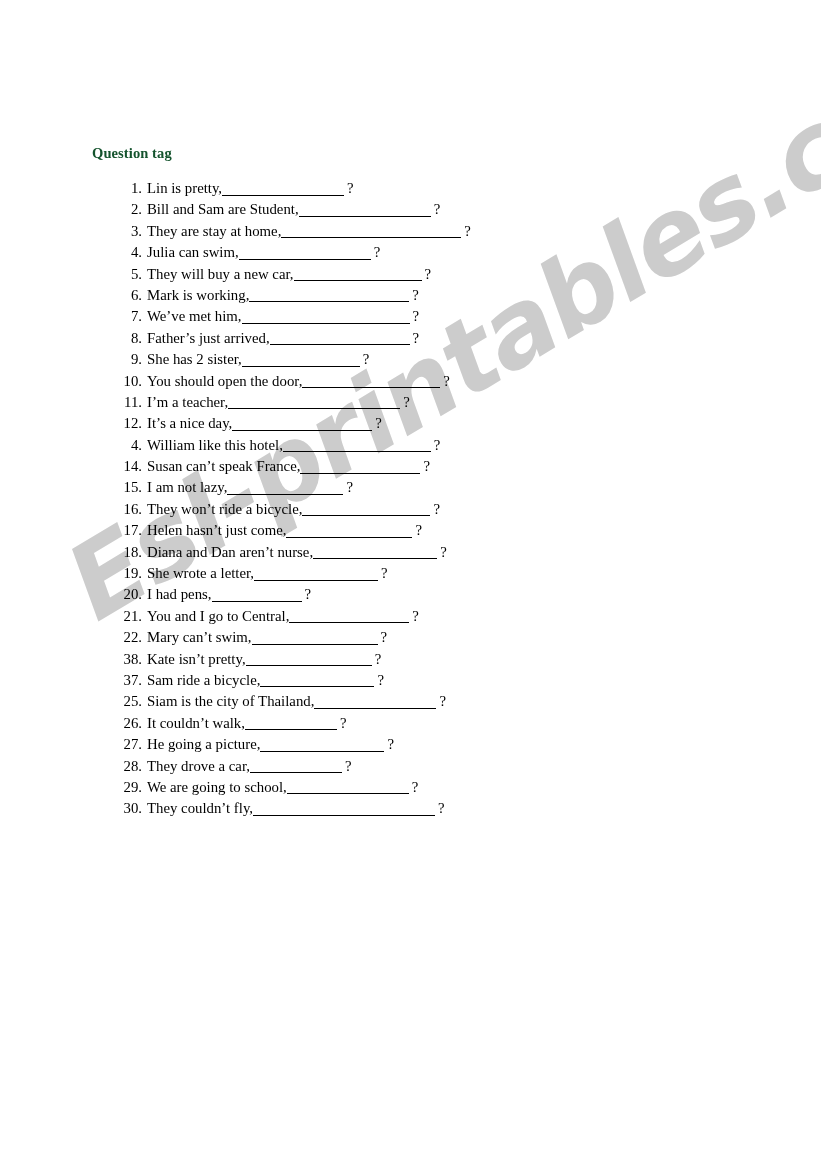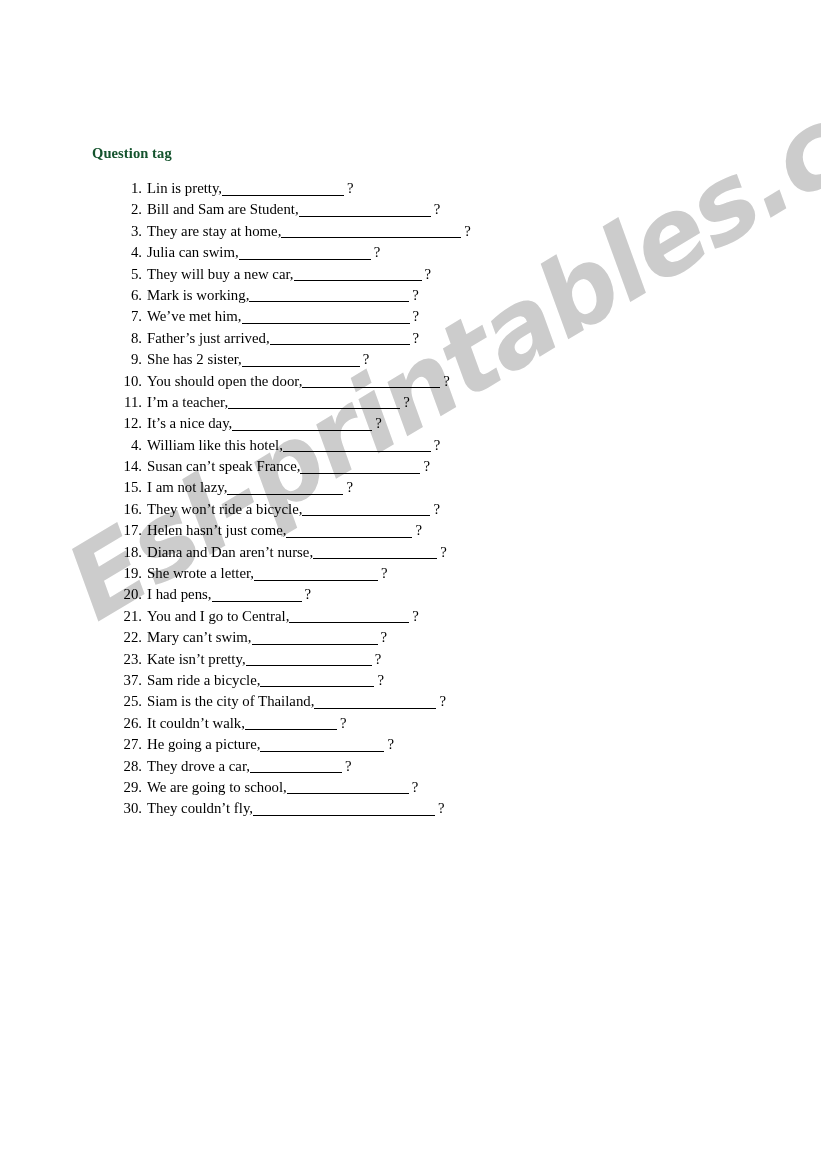--- a/index.html
+++ b/index.html
@@ -293,21 +293,21 @@
         </li>
         <li class="item">
           <span class="item-num">22.</span>
           <span class="item-body">
             <span class="item-text">Mary can’t swim,</span>
             <span class="blank" style="width: 126px;"></span>
             <span class="qmark">?</span>
           </span>
         </li>
         <li class="item">
-          <span class="item-num">23.</span>
+          <span class="item-num">38.</span>
           <span class="item-body">
             <span class="item-text">Kate isn’t pretty,</span>
             <span class="blank" style="width: 126px;"></span>
             <span class="qmark">?</span>
           </span>
         </li>
         <li class="item">
           <span class="item-num">37.</span>
           <span class="item-body">
             <span class="item-text">Sam ride a bicycle,</span>

